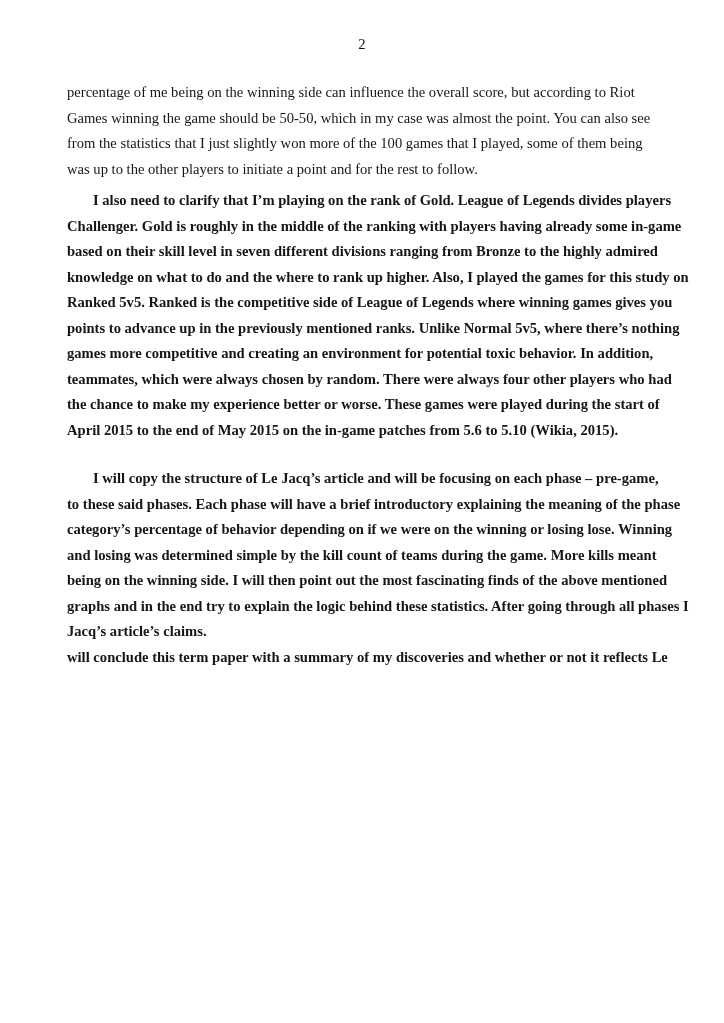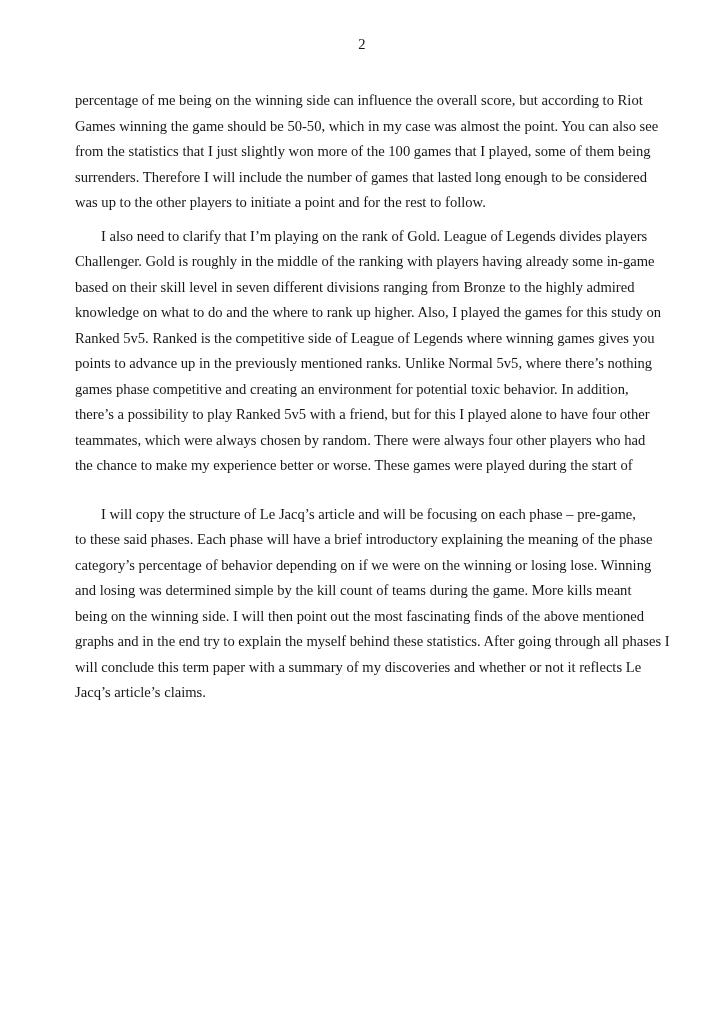--- a/index.html
+++ b/index.html
@@ -28,24 +28,25 @@
   .content {
     position: absolute;
     top: 80px;
     left: 67px;
     width: 590px;
     font-size: 14.6px;
     line-height: 25.5px;
     text-align: left;
   }
   .paragraph {
-    margin: 8px;
+    margin: 0;
   }
   .paragraph + .paragraph {
     margin-top: 6px;
+    font-weight: bold;
   }
   .paragraph.blank-line-before {
     margin-top: 23px;
   }
   .line {
     white-space: nowrap;
   }
   .first-indent {
     padding-left: 26px;
   }
@@ -53,39 +54,38 @@
 </head>
 <body>
 
 <div class="page">
   <div class="page-number">2</div>
   <div class="content">
       <div class="paragraph">
         <div class="line">percentage of me being on the winning side can influence the overall score, but according to Riot</div>
         <div class="line">Games winning the game should be 50-50, which in my case was almost the point. You can also see</div>
         <div class="line">from the statistics that I just slightly won more of the 100 games that I played, some of them being</div>
-        <div class="line">surrenders. Therefore I will include the number of games that lasted long enough to be considered</div>
         <div class="line">was up to the other players to initiate a point and for the rest to follow.</div>
       </div>
       <div class="paragraph">
         <div class="line first-indent">I also need to clarify that I’m playing on the rank of Gold. League of Legends divides players</div>
         <div class="line">Challenger. Gold is roughly in the middle of the ranking with players having already some in-game</div>
         <div class="line">based on their skill level in seven different divisions ranging from Bronze to the highly admired</div>
         <div class="line">knowledge on what to do and the where to rank up higher. Also, I played the games for this study on</div>
         <div class="line">Ranked 5v5. Ranked is the competitive side of League of Legends where winning games gives you</div>
         <div class="line">points to advance up in the previously mentioned ranks. Unlike Normal 5v5, where there’s nothing</div>
-        <div class="line">games phase competitive and creating an environment for potential toxic behavior. In addition,</div>
-        <div class="line">there’s a possibility to play Ranked 5v5 with a friend, but for this I played alone to have four other</div>
+        <div class="line">games more competitive and creating an environment for potential toxic behavior. In addition,</div>
         <div class="line">teammates, which were always chosen by random. There were always four other players who had</div>
         <div class="line">the chance to make my experience better or worse. These games were played during the start of</div>
+        <div class="line">April 2015 to the end of May 2015 on the in-game patches from 5.6 to 5.10 (Wikia, 2015).</div>
       </div>
       <div class="paragraph blank-line-before">
         <div class="line first-indent">I will copy the structure of Le Jacq’s article and will be focusing on each phase – pre-game,</div>
         <div class="line">to these said phases. Each phase will have a brief introductory explaining the meaning of the phase</div>
         <div class="line">category’s percentage of behavior depending on if we were on the winning or losing lose. Winning</div>
         <div class="line">and losing was determined simple by the kill count of teams during the game. More kills meant</div>
         <div class="line">being on the winning side. I will then point out the most fascinating finds of the above mentioned</div>
-        <div class="line">graphs and in the end try to explain the myself behind these statistics. After going through all phases I</div>
+        <div class="line">graphs and in the end try to explain the logic behind these statistics. After going through all phases I</div>
+        <div class="line">Jacq’s article’s claims.</div>
         <div class="line">will conclude this term paper with a summary of my discoveries and whether or not it reflects Le</div>
-        <div class="line">Jacq’s article’s claims.</div>
       </div>
     </div>
 </div>
 
 </body></html>

